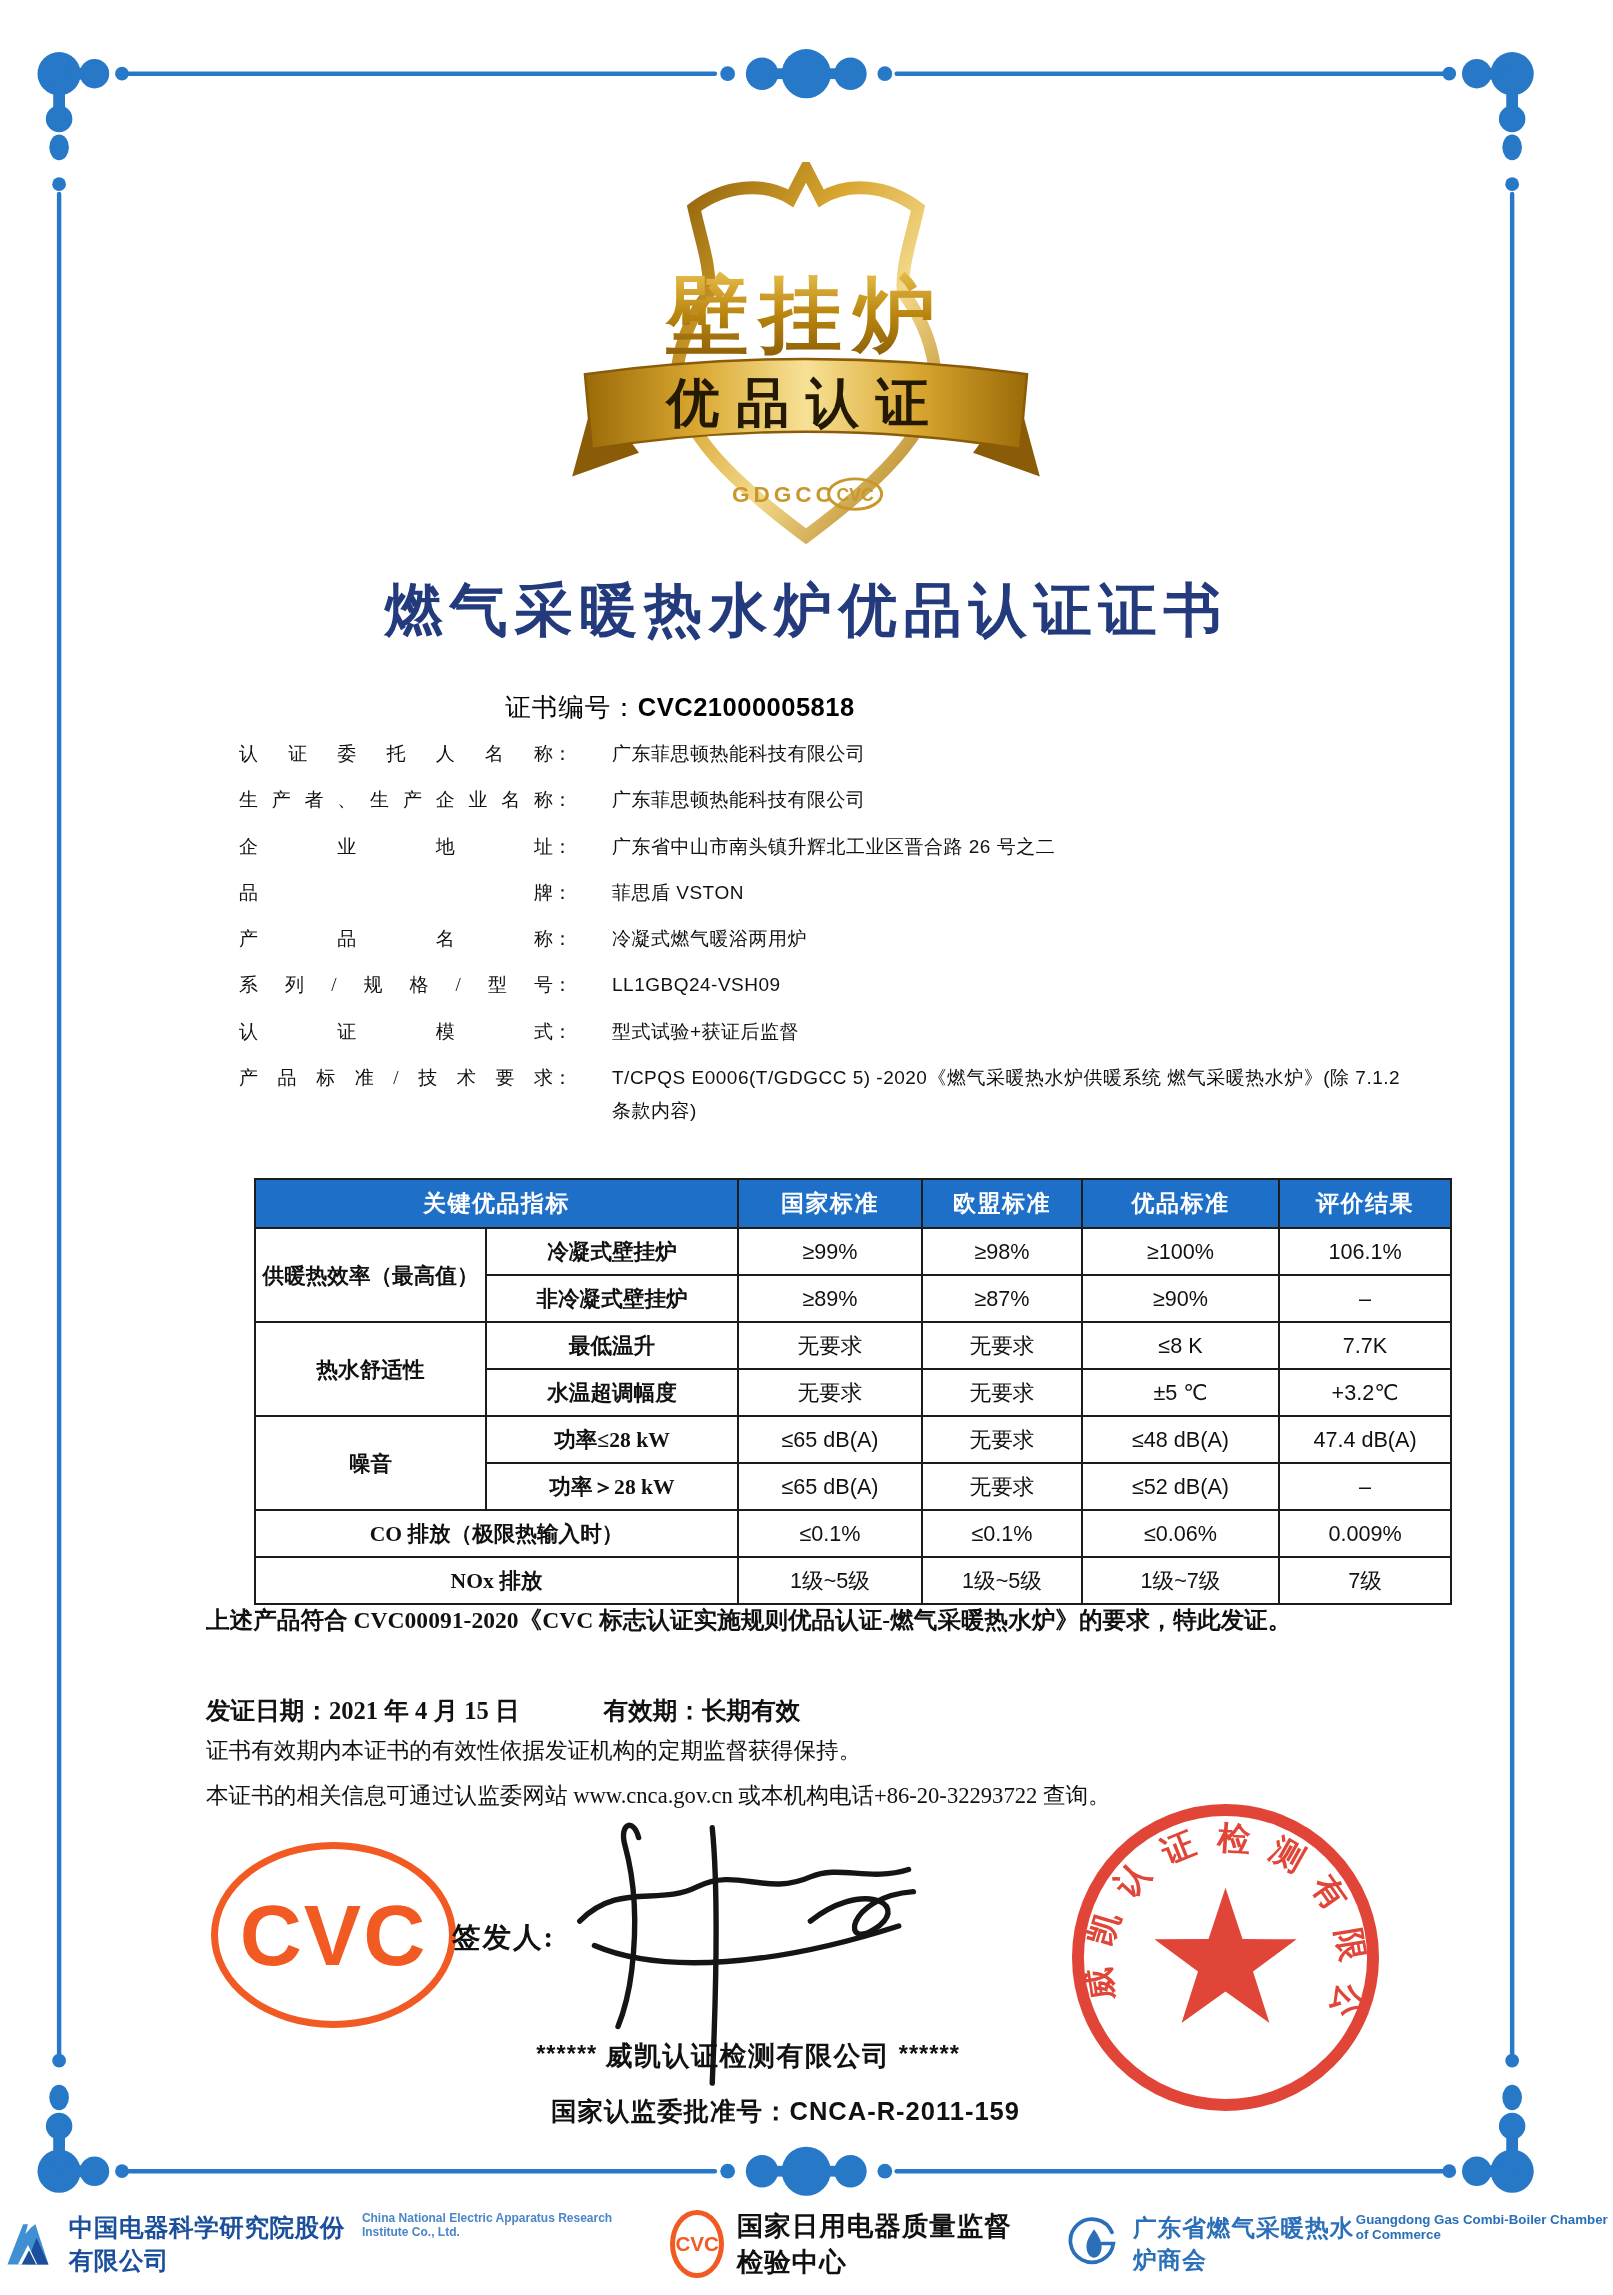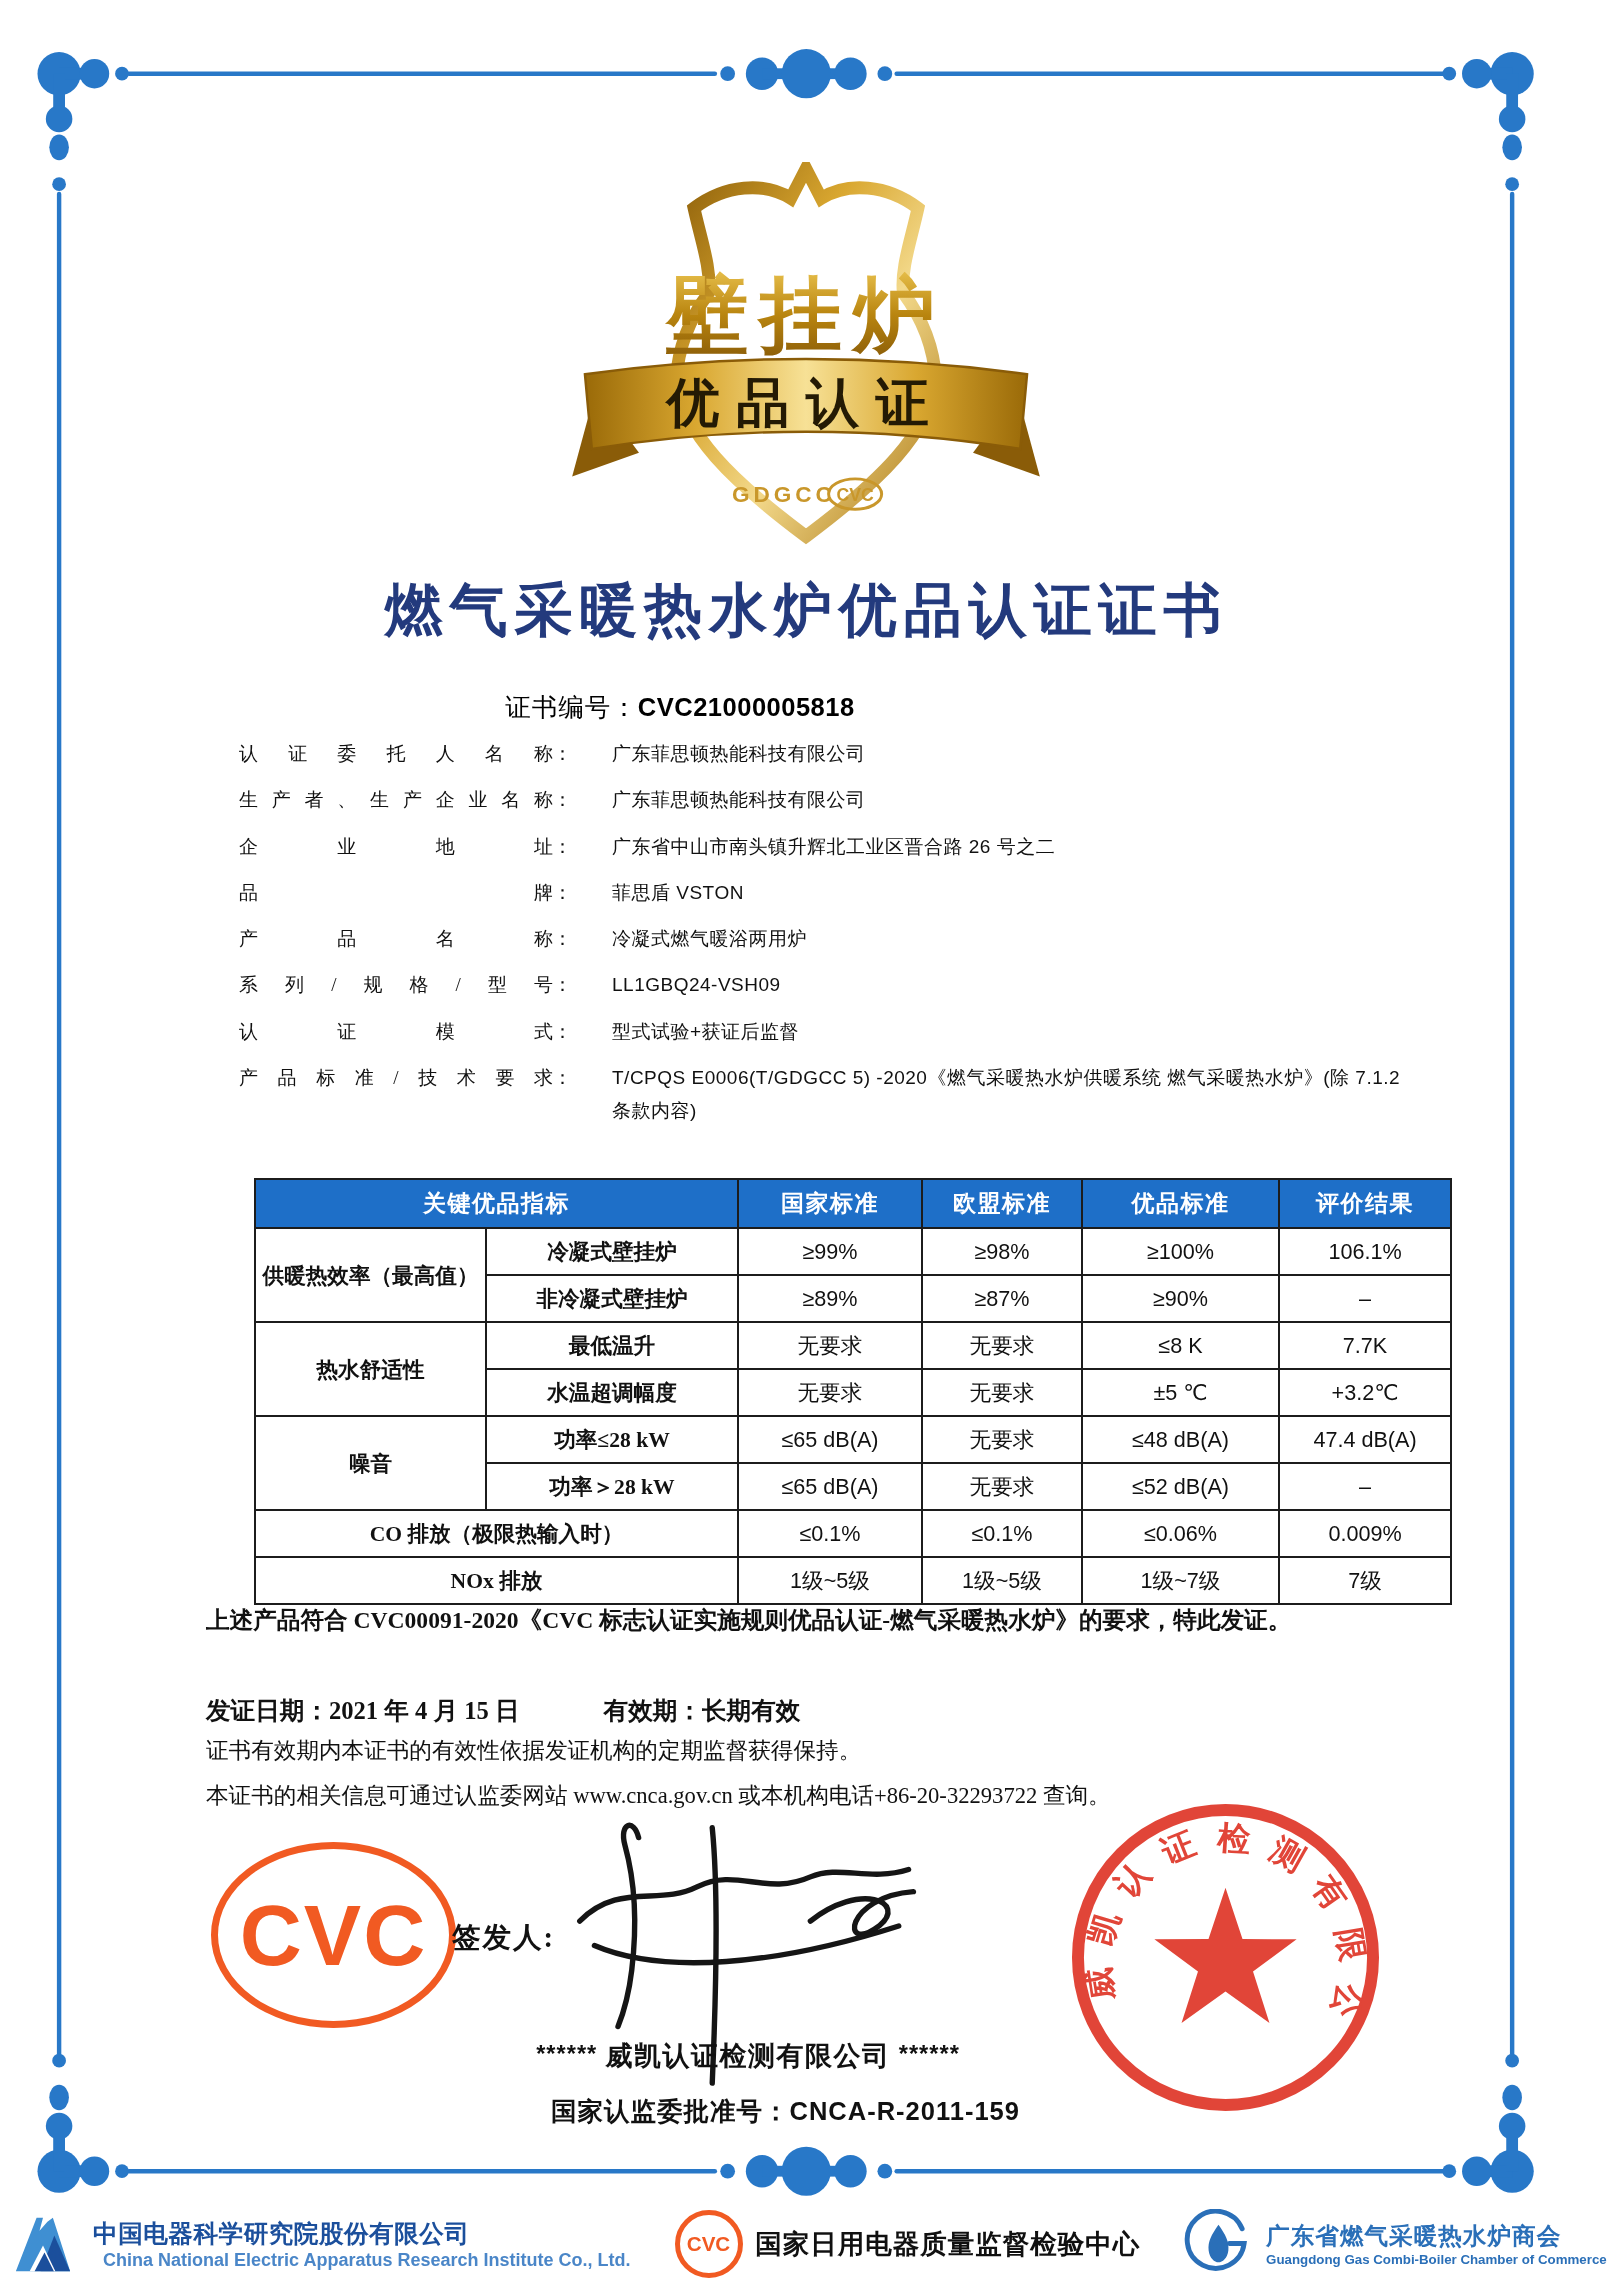--- a/index.html
+++ b/index.html
@@ -49,23 +49,23 @@
   .signer{left:452px;top:1919px;font-size:28.5px;font-weight:bold;letter-spacing:2px;}
   #signature{left:565px;top:1808px;width:373px;height:285px;}
   #seal{left:1066px;top:1798px;width:319px;height:319px;opacity:.88;mix-blend-mode:multiply;}
   .company-line{left:0;top:2038px;width:1496px;text-align:center;font-size:27px;font-weight:bold;letter-spacing:1.5px;}
   .company-line .stars{font-family:"Liberation Sans","DejaVu Sans",sans-serif;font-size:23.6px;letter-spacing:1px;vertical-align:2.9px;}
   .approval-line{left:0;top:2094px;width:1571px;text-align:center;font-size:25.5px;font-weight:600;letter-spacing:1px;}
   .approval-line .num{font-family:"Liberation Sans","DejaVu Sans",sans-serif;font-weight:bold;}
   
   #footer{left:0px;top:2192px;width:1613px;height:103px;display:flex;align-items:center;justify-content:center;gap:44px;}
   .forg{display:flex;align-items:center;gap:12.8px;}
-  .forg .txt{display:flex;flex-direction:column;justify-content:center;}
+  .forg .txt{display:flex;flex-direction:row;justify-content:center;}
   .org1-name{font-size:24.6px;font-weight:bold;color:#1b4f9c;font-family:"Liberation Sans","DejaVu Sans",sans-serif;letter-spacing:0.5px;}
-  .org1-en{font-size:18px;font-weight:bold;color:#4a86c8;font-family:"Liberation Sans","DejaVu Sans",sans-serif;padding-left:10px;}
+  .org1-en{font-size:12px;font-weight:bold;color:#4a86c8;font-family:"Liberation Sans","DejaVu Sans",sans-serif;padding-left:10px;}
   .org2-ring{width:58px;height:58px;border:5.4px solid #f15a22;border-radius:50%;display:flex;align-items:center;justify-content:center;}
   .org2-ring span{font-size:20.6px;font-weight:bold;color:#f15a22;font-family:"Liberation Sans","DejaVu Sans",sans-serif;}
   .org2-name{font-size:26.5px;font-weight:bold;color:#101010;letter-spacing:1px;}
   .org3-name{font-size:23.6px;font-weight:bold;color:#2a6fb8;letter-spacing:1px;}
   .org3-en{font-size:13.3px;font-weight:bold;color:#2a6fb8;font-family:"Liberation Sans","DejaVu Sans",sans-serif;}
 </style>
 </head>
 <body>
 
 <svg id="frame" class="abs" viewBox="0 0 3283 4672">

